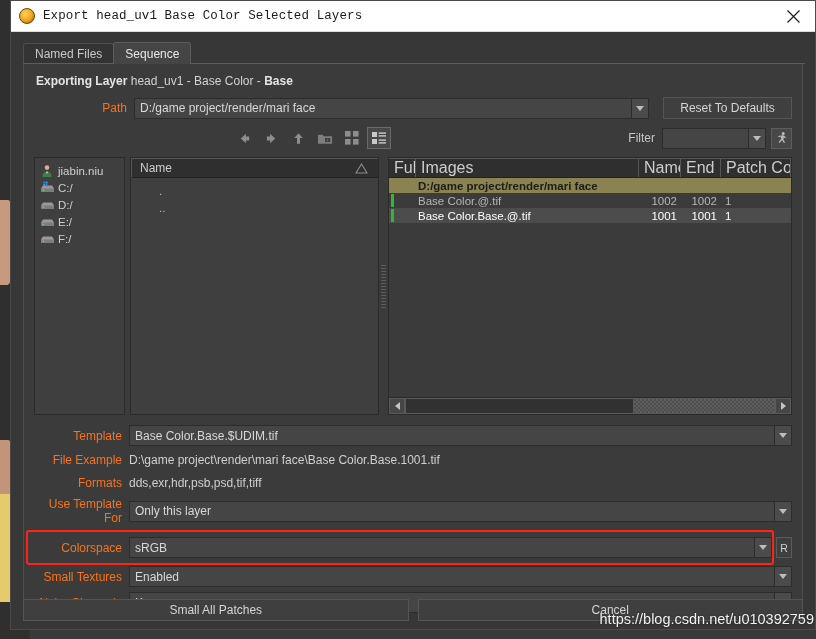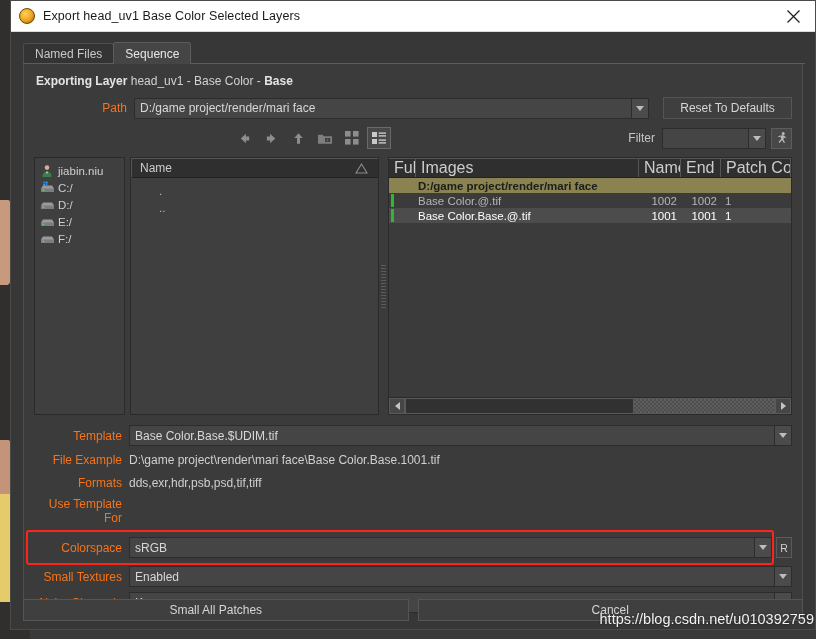--- a/index.html
+++ b/index.html
@@ -38,20 +38,21 @@
   .window {
     position: absolute; left: 10px; top: 0; width: 806px; height: 630px;
     background: #373737;
     border: 1px solid #4a4a4a;
   }
   .titlebar {
     height: 31px; background: #ffffff;
     display: flex; align-items: center;
     border-bottom: 1px solid #dcdcdc;
     position: relative;
+    font-family: Liberation Mono, monospace;
   }
   .app-icon {
     width: 16px; height: 16px; margin-left: 8px; margin-right: 8px;
     border-radius: 50%;
     background: radial-gradient(circle at 38% 35%, #ffd25a 0%, #eda21d 55%, #8a5a05 100%);
     border: 1px solid #6b4703;
     flex: 0 0 auto;
   }
   .title-text {
     font-size: 12.5px; color: #1a1a1a; letter-spacing: .1px;
@@ -577,20 +578,26 @@
           <div class="static-val">D:\game project\render\mari face\Base Color.Base.1001.tif</div>
         </div>
 
         <div class="static-row">
           <div class="lbl lw-lbl">Formats</div>
           <div class="static-val">dds,exr,hdr,psb,psd,tif,tiff</div>
         </div>
 
         <div class="form-row">
           <div class="lbl lw-lbl">Use Template For</div>
+          <div class="combo">
+            <div class="field">Only this layer</div>
+            <div class="combo-arrow">
+                <i></i>
+              </div>
+          </div>
         </div>
 
         <div class="form-row cs-wrap" style="margin-top:12px">
           <div class="cs-highlight"></div>
           <div class="lbl lw-lbl">Colorspace</div>
           <div class="combo">
             <div class="field">sRGB</div>
             <div class="combo-arrow">
                 <i></i>
               </div>

